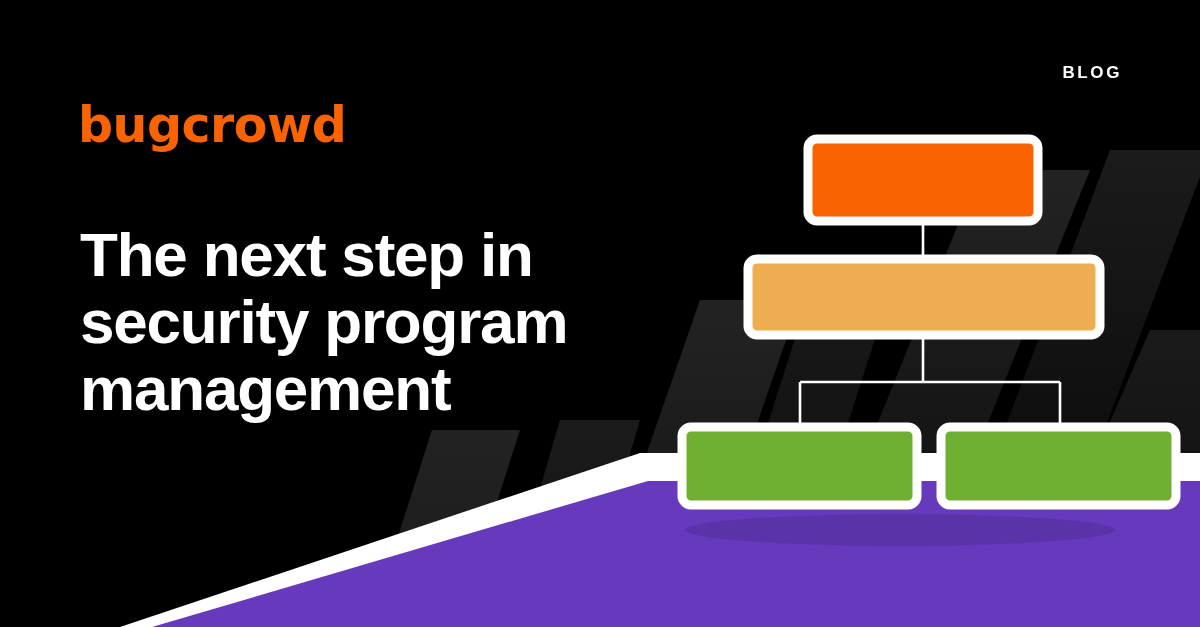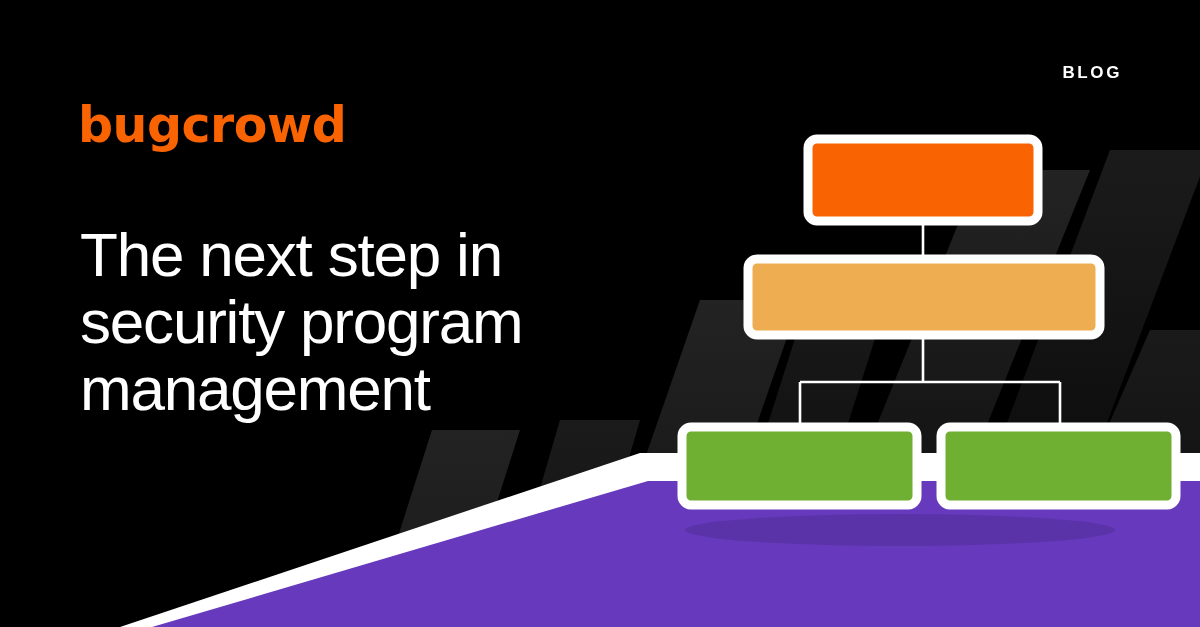--- a/index.html
+++ b/index.html
@@ -48,21 +48,21 @@
     color:#FFFFFF;
     line-height:1;
   }
 
   
   .headline {
     position:absolute;
     left:80px; top:222px;
     width:620px;
     font-size:62px;
-    font-weight:400;
+    font-weight:700;
     line-height:1.08;
     letter-spacing:-1.2px;
     color:#FFFFFF;
   }
 
   
   .purple-shape {
     position:absolute;
     left:0; top:400px;
     width:1200px; height:227px;

